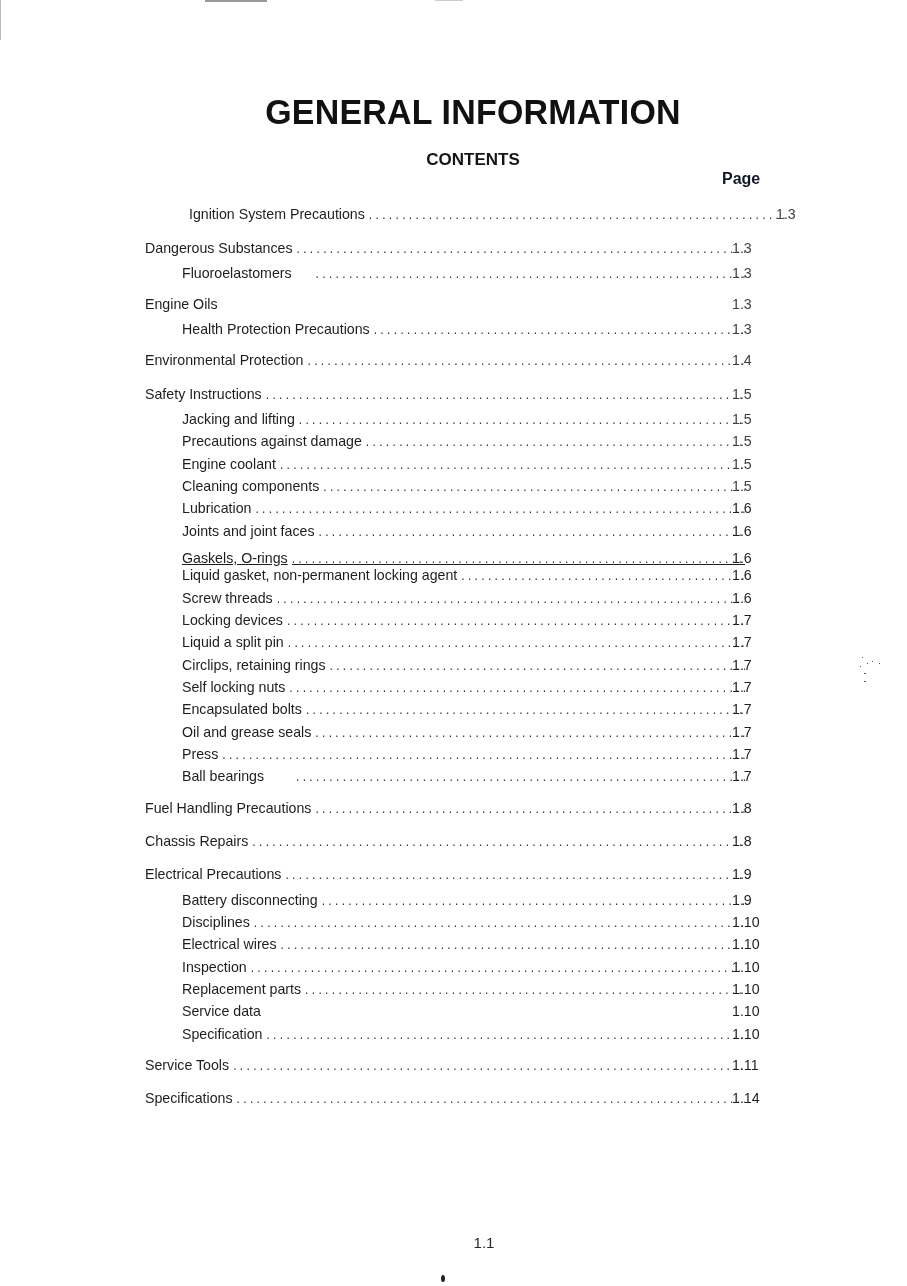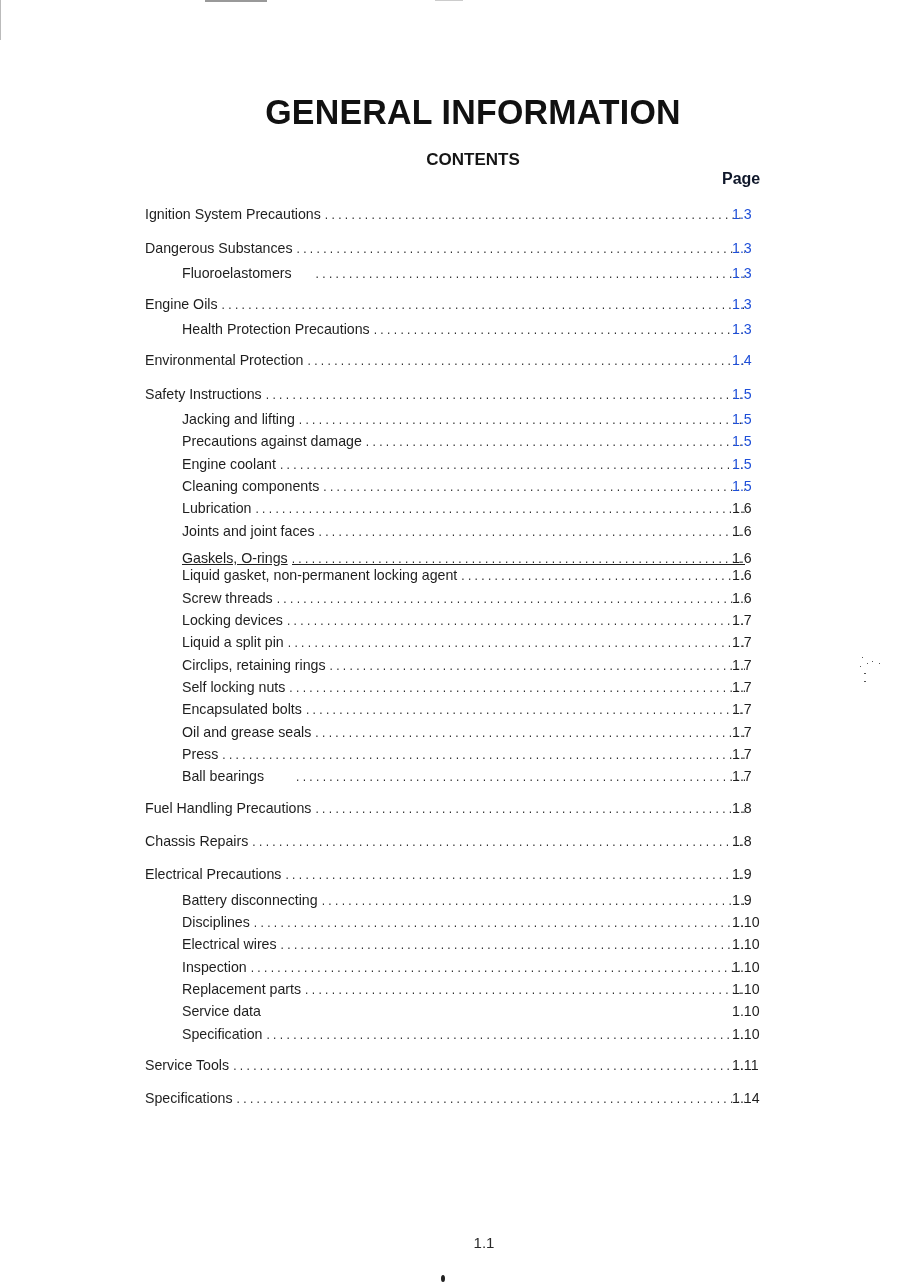--- a/index.html
+++ b/index.html
@@ -100,21 +100,21 @@
       left: 587px;
       width: 60px;
       white-space: nowrap;
       font-size: 14.2px;
       color: #1e1e1e;
     }
     .toc-row.sub .toc-page {
       left: 550px;
     }
     .toc-page.faded {
-      color: #1d4ed8;
+      color: #404040;
     }
     .footer-page {
       position: absolute;
       top: 1234px;
       left: 0;
       width: 968px;
       text-align: center;
       font-size: 15px;
       color: #2a2a2a;
     }
@@ -146,36 +146,36 @@
 
 <div class="scan-edge-left"></div>
 <div class="scan-mark-top" style="left:205px;width:62px;"></div>
 <div class="scan-mark-top" style="left:435px;width:28px;height:1px;background:#cccccc;"></div>
 
 <h1 class="title" style="margin:0;">GENERAL INFORMATION</h1>
 <div class="contents-heading">CONTENTS</div>
 <div class="page-heading">Page</div>
 
 <div class="toc" id="toc">
-    <div class="toc-row" style="top: 204px;">
+    <div class="toc-row" style="top: 204px; margin-left: 44px;">
       <span class="toc-label">Ignition System Precautions</span>
       <span class="toc-leader"></span>
       <span class="toc-page faded">1.3</span>
     </div>
     <div class="toc-row" style="top: 238px;">
       <span class="toc-label">Dangerous Substances</span>
       <span class="toc-leader"></span>
       <span class="toc-page faded">1.3</span>
     </div>
     <div class="toc-row sub" style="top: 263px; gap: 20px;">
       <span class="toc-label">Fluoroelastomers</span>
       <span class="toc-leader"></span>
       <span class="toc-page faded">1.3</span>
     </div>
-    <div class="toc-row" style="top: 294px;">
+    <div class="toc-row" style="top: 294px; flex-direction: column;">
       <span class="toc-label">Engine Oils</span>
       <span class="toc-leader"></span>
       <span class="toc-page faded">1.3</span>
     </div>
     <div class="toc-row sub" style="top: 319px;">
       <span class="toc-label">Health Protection Precautions</span>
       <span class="toc-leader"></span>
       <span class="toc-page faded">1.3</span>
     </div>
     <div class="toc-row" style="top: 350px;">

